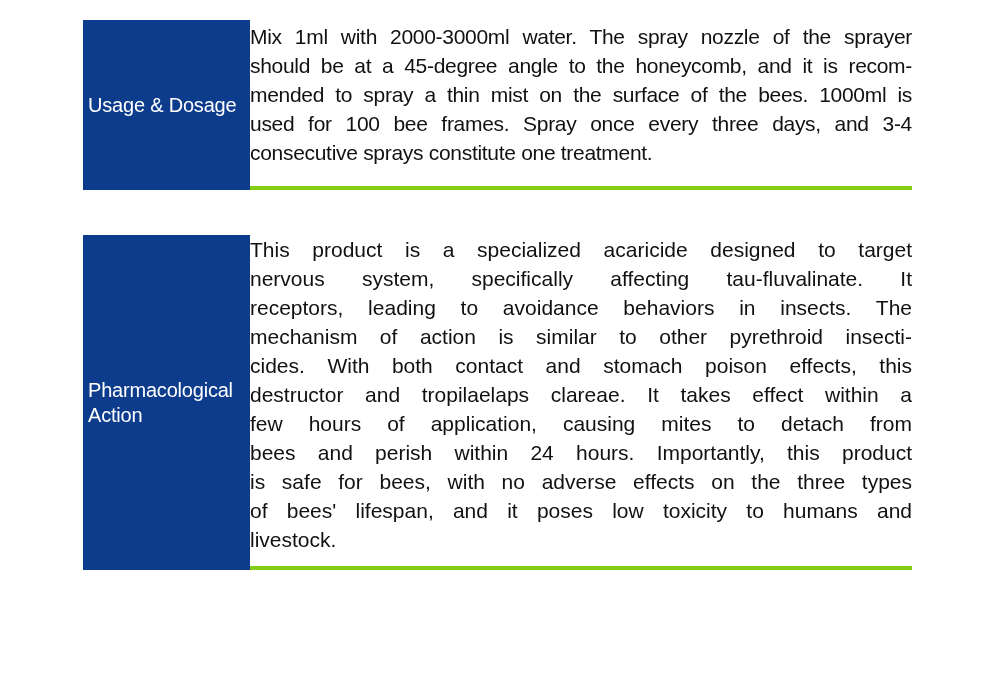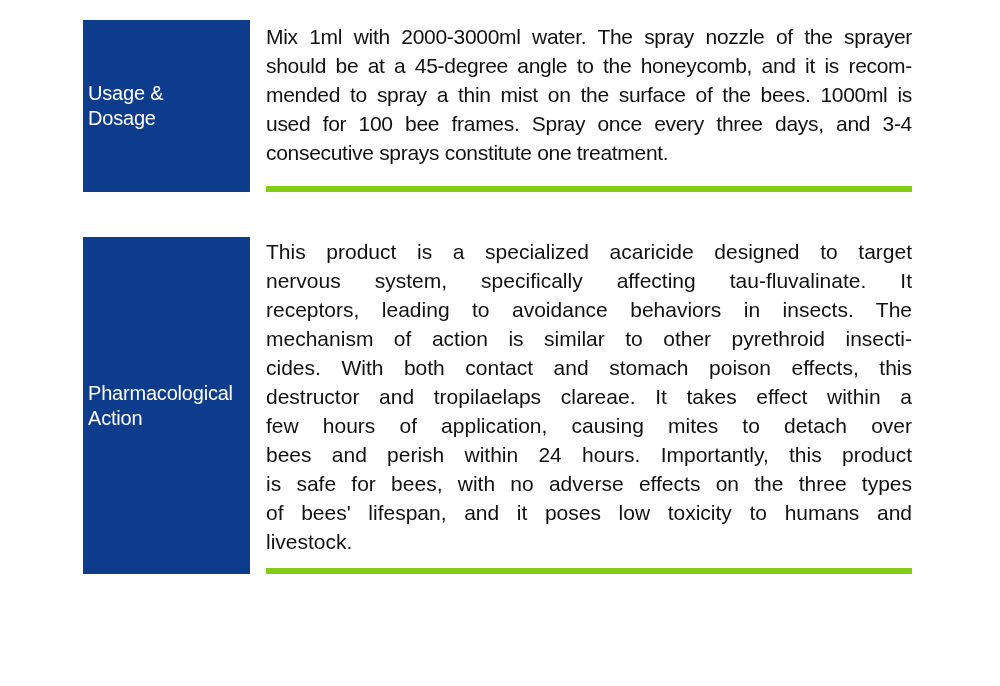--- a/index.html
+++ b/index.html
@@ -31,30 +31,30 @@
   }
   .label-box {
     width: 167px;
     min-width: 167px;
     background: #0d3c8c;
     color: #ffffff;
     display: flex;
     align-items: center;
     box-sizing: border-box;
     padding-left: 5px;
-    padding-right: 17px;
+    padding-right: 4px;
     font-size: 20px;
     line-height: 25px;
     letter-spacing: -0.2px;
   }
   .content {
     flex: 1;
-    margin-left: 16px;
+    margin-left: 0;
     box-sizing: border-box;
-    border-bottom: 6px solid #84cc16;
+    border-bottom: 4px solid #84cc16;
   }
   .content.first {
     padding-top: 2px;
     padding-bottom: 19px;
   }
   .content.second {
     padding-top: 0px;
     padding-bottom: 12px;
   }
   .body-line {
@@ -96,21 +96,21 @@
       <div class="label-box">
         <span>Pharmacological Action</span>
       </div>
       <div class="content second">
         <p class="body-line">This product is a specialized acaricide designed to target</p>
         <p class="body-line">nervous system, specifically affecting tau-fluvalinate. It</p>
         <p class="body-line">receptors, leading to avoidance behaviors in insects. The</p>
         <p class="body-line">mechanism of action is similar to other pyrethroid insecti-</p>
         <p class="body-line">cides. With both contact and stomach poison effects, this</p>
         <p class="body-line">destructor and tropilaelaps clareae. It takes effect within a</p>
-        <p class="body-line">few hours of application, causing mites to detach over</p>
+        <p class="body-line">few hours of application, causing mites to detach from</p>
         <p class="body-line">bees and perish within 24 hours. Importantly, this product</p>
         <p class="body-line">is safe for bees, with no adverse effects on the three types</p>
         <p class="body-line">of bees' lifespan, and it poses low toxicity to humans and</p>
         <p class="body-line last">livestock.</p>
       </div>
     </section>
 
   </div>
 </div>
 

